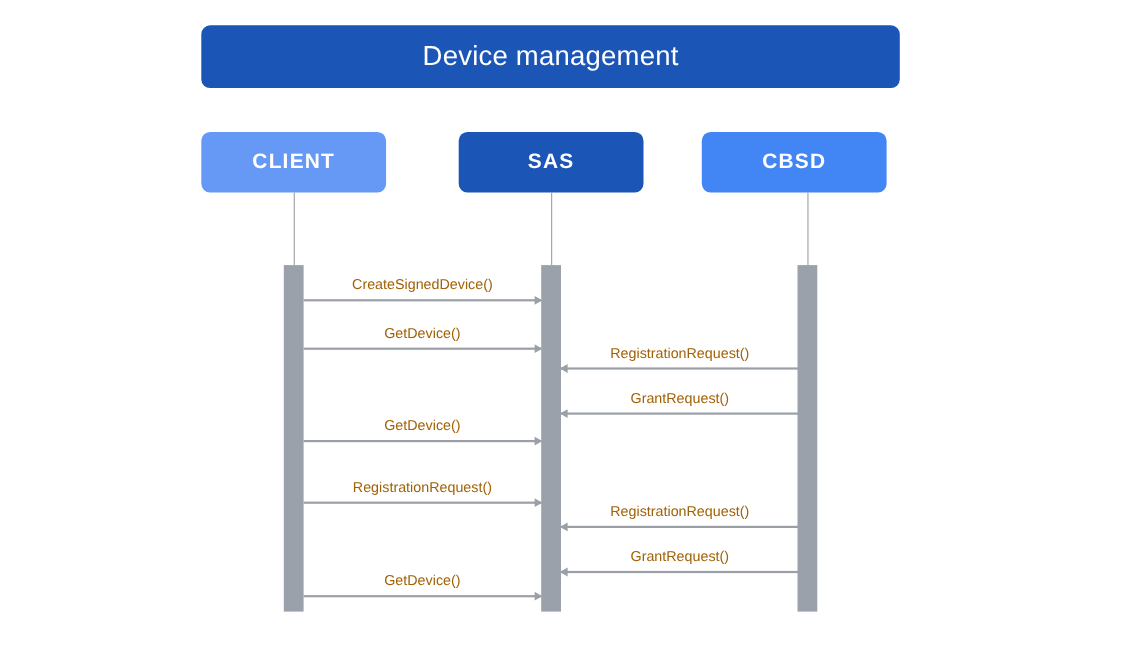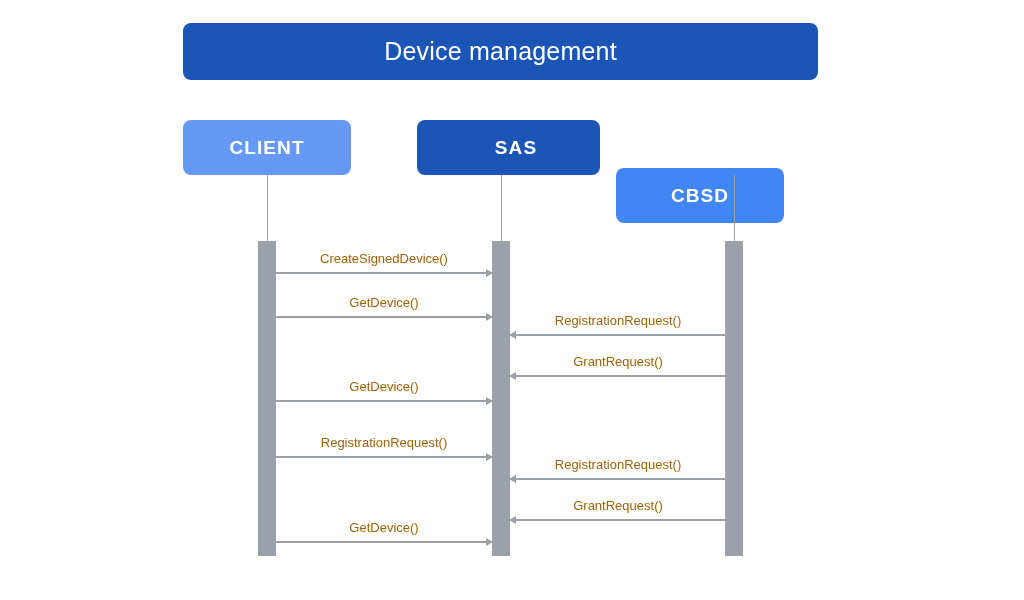--- a/index.html
+++ b/index.html
@@ -125,25 +125,25 @@
 <div id="diagram">
 
   <div class="title-bar">
     <span class="title-text">Device management</span>
   </div>
 
   <div class="participant" style="left:183px; background:#6699f5;">
     <span class="participant-label">CLIENT</span>
   </div>
 
-  <div class="participant" style="left:417px; background:#1b55b5;padding-left:15px;">
+  <div class="participant" style="left:417px; background:#1b55b5;">
     <span class="participant-label">SAS</span>
   </div>
 
-  <div class="participant" style="left:616px; background:#4285f4;margin-top:48px;">
+  <div class="participant" style="left:638px; background:#4285f4;">
     <span class="participant-label">CBSD</span>
   </div>
 
   <div class="lifeline" style="left:267px;"></div>
   <div class="lifeline" style="left:501px;"></div>
   <div class="lifeline" style="left:734px;"></div>
 
   <div class="activation" style="left:258px;"></div>
   <div class="activation" style="left:492px;"></div>
   <div class="activation" style="left:725px;"></div>

